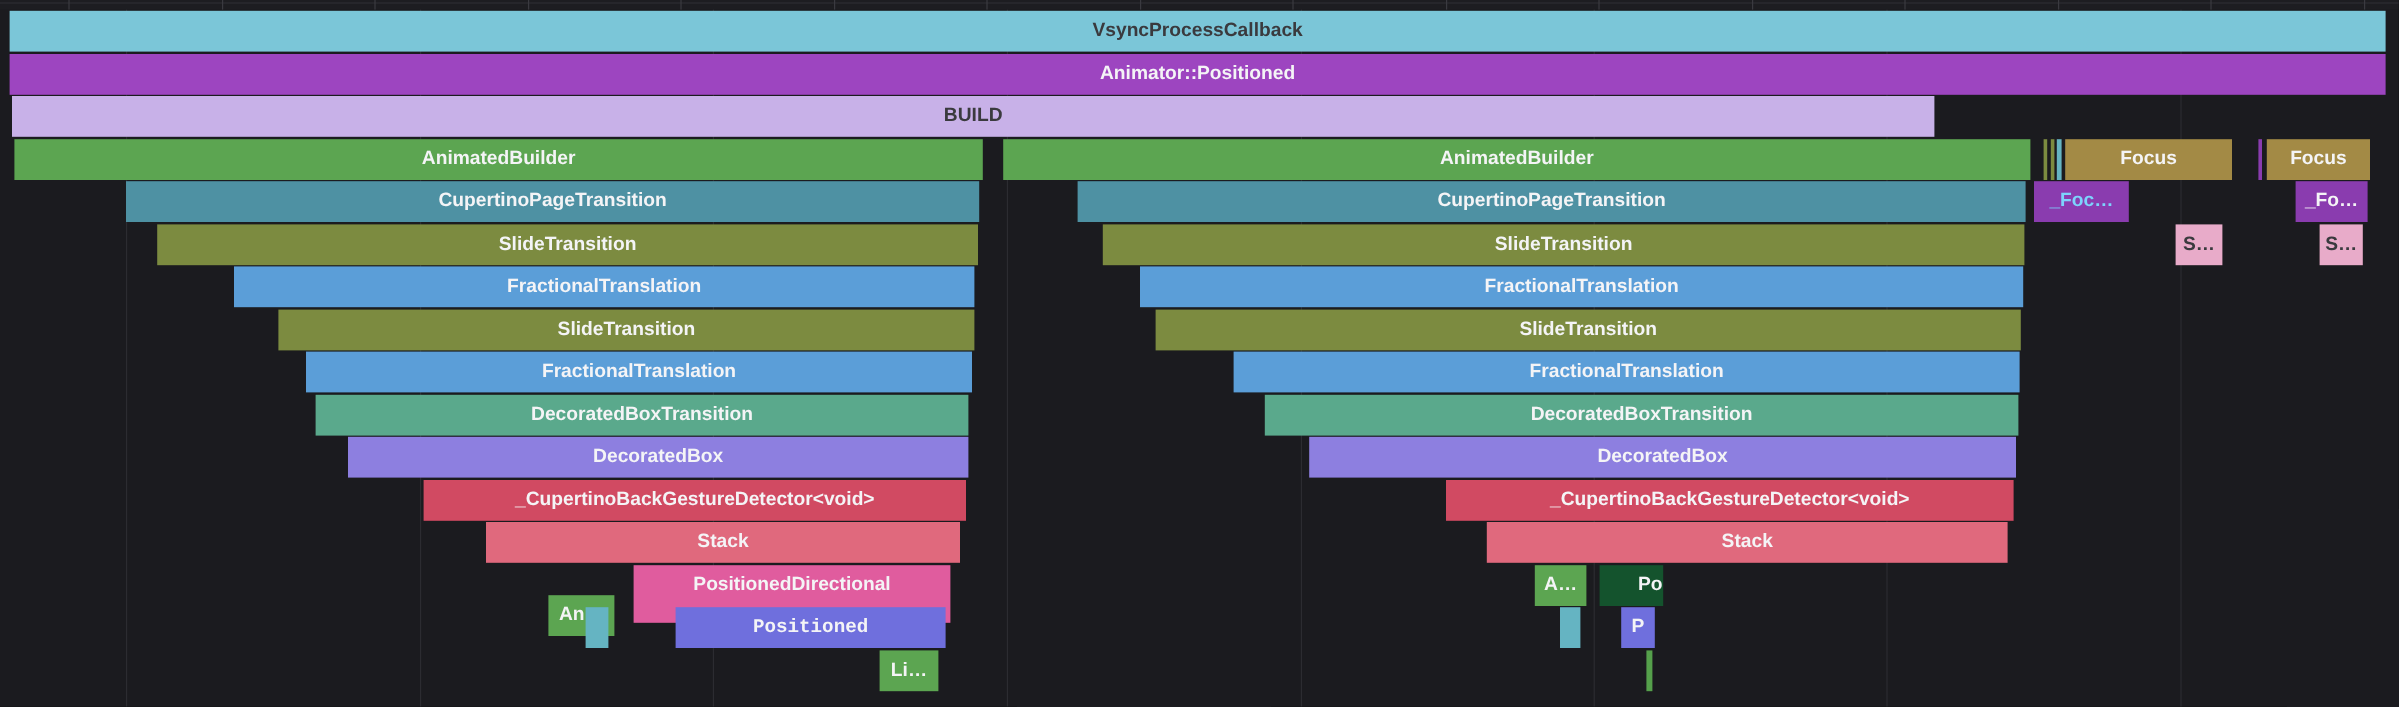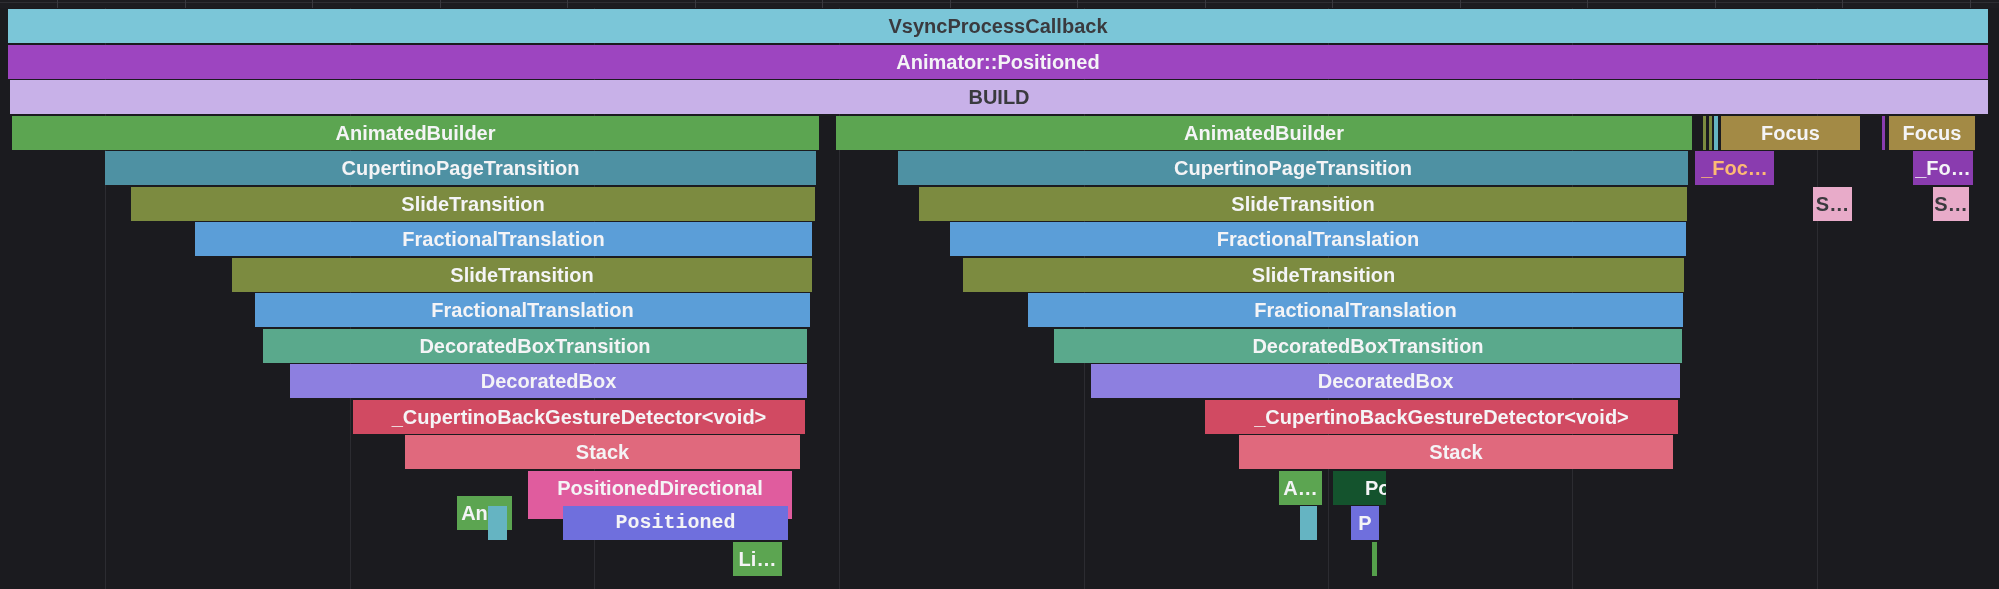--- a/index.html
+++ b/index.html
@@ -22,21 +22,21 @@
     position:absolute;top:0;width:1px;height:8px;
     background:#3a3a40;
   }
   .gridline{
     position:absolute;top:8px;bottom:0;width:1px;
     background:#2c2c31;
   }
   .bar{
     position:absolute;
     height:34px;line-height:34px;
-    font-size:20px;font-weight:700;letter-spacing:0px;
+    font-size:16px;font-weight:700;letter-spacing:0px;
     text-align:center;
     white-space:nowrap;overflow:hidden;
     box-sizing:border-box;
     cursor:default;
   }
 </style>
 </head>
 <body>
 
 <div id="stage">
@@ -65,32 +65,32 @@
       <div class="gridline" style="left: 594px;"></div>
       <div class="gridline" style="left: 839px;"></div>
       <div class="gridline" style="left: 1084px;"></div>
       <div class="gridline" style="left: 1328px;"></div>
       <div class="gridline" style="left: 1572px;"></div>
       <div class="gridline" style="left: 1817px;"></div>
     </div>
   <div id="bars">
       <div class="bar" style="left: 8px; top: 9px; width: 1980px; height: 34px; line-height: 34px; background: rgb(123, 198, 216); color: rgb(58, 58, 62);">VsyncProcessCallback</div>
       <div class="bar" style="left: 8px; top: 44.5px; width: 1980px; height: 34px; line-height: 34px; background: rgb(157, 69, 192); color: rgb(244, 244, 246);">Animator::Positioned</div>
-      <div class="bar" style="left: 10px; top: 80px; width: 1978px; height: 34px; line-height: 34px; background: rgb(200, 177, 232); color: rgb(58, 58, 62);">BUILD</div>
+      <div class="bar" style="left: 10px; top: 80px; width: 1602px; height: 34px; line-height: 34px; background: rgb(200, 177, 232); color: rgb(58, 58, 62);">BUILD</div>
       <div class="bar" style="left: 12px; top: 115.5px; width: 807px; height: 34px; line-height: 34px; background: rgb(92, 165, 81); color: rgb(244, 244, 246);">AnimatedBuilder</div>
       <div class="bar" style="left: 836px; top: 115.5px; width: 856px; height: 34px; line-height: 34px; background: rgb(92, 165, 81); color: rgb(244, 244, 246);">AnimatedBuilder</div>
       <div class="bar" style="left: 1703px; top: 115.5px; width: 3px; height: 34px; line-height: 34px; background: rgb(124, 139, 64); color: rgb(244, 244, 246);"></div>
       <div class="bar" style="left: 1709px; top: 115.5px; width: 3px; height: 34px; line-height: 34px; background: rgb(124, 139, 64); color: rgb(244, 244, 246);"></div>
       <div class="bar" style="left: 1714px; top: 115.5px; width: 4px; height: 34px; line-height: 34px; background: rgb(101, 180, 194); color: rgb(244, 244, 246);"></div>
       <div class="bar" style="left: 1721px; top: 115.5px; width: 139px; height: 34px; line-height: 34px; background: rgb(163, 138, 69); color: rgb(244, 244, 246);">Focus</div>
       <div class="bar" style="left: 1882px; top: 115.5px; width: 3px; height: 34px; line-height: 34px; background: rgb(138, 60, 175); color: rgb(244, 244, 246);"></div>
       <div class="bar" style="left: 1889px; top: 115.5px; width: 86px; height: 34px; line-height: 34px; background: rgb(163, 138, 69); color: rgb(244, 244, 246);">Focus</div>
       <div class="bar" style="left: 105px; top: 151px; width: 711px; height: 34px; line-height: 34px; background: rgb(78, 145, 163); color: rgb(244, 244, 246);">CupertinoPageTransition</div>
       <div class="bar" style="left: 898px; top: 151px; width: 790px; height: 34px; line-height: 34px; background: rgb(78, 145, 163); color: rgb(244, 244, 246);">CupertinoPageTransition</div>
-      <div class="bar" style="left: 1695px; top: 151px; width: 79px; height: 34px; line-height: 34px; background: rgb(138, 60, 175); color: #fdba74;">_Foc…</div>
+      <div class="bar" style="left: 1695px; top: 151px; width: 79px; height: 34px; line-height: 34px; background: rgb(138, 60, 175); color: #7dd3fc;">_Foc…</div>
       <div class="bar" style="left: 1913px; top: 151px; width: 60px; height: 34px; line-height: 34px; background: rgb(138, 60, 175); color: rgb(244, 244, 246);">_Fo…</div>
       <div class="bar" style="left: 131px; top: 186.5px; width: 684px; height: 34px; line-height: 34px; background: rgb(124, 139, 64); color: rgb(244, 244, 246);">SlideTransition</div>
       <div class="bar" style="left: 919px; top: 186.5px; width: 768px; height: 34px; line-height: 34px; background: rgb(124, 139, 64); color: rgb(244, 244, 246);">SlideTransition</div>
       <div class="bar" style="left: 1813px; top: 186.5px; width: 39px; height: 34px; line-height: 34px; background: rgb(232, 171, 201); color: rgb(58, 58, 62);">S…</div>
       <div class="bar" style="left: 1933px; top: 186.5px; width: 36px; height: 34px; line-height: 34px; background: rgb(232, 171, 201); color: rgb(58, 58, 62);">S…</div>
       <div class="bar" style="left: 195px; top: 222px; width: 617px; height: 34px; line-height: 34px; background: rgb(91, 158, 216); color: rgb(244, 244, 246);">FractionalTranslation</div>
       <div class="bar" style="left: 950px; top: 222px; width: 736px; height: 34px; line-height: 34px; background: rgb(91, 158, 216); color: rgb(244, 244, 246);">FractionalTranslation</div>
       <div class="bar" style="left: 232px; top: 257.5px; width: 580px; height: 34px; line-height: 34px; background: rgb(124, 139, 64); color: rgb(244, 244, 246);">SlideTransition</div>
       <div class="bar" style="left: 963px; top: 257.5px; width: 721px; height: 34px; line-height: 34px; background: rgb(124, 139, 64); color: rgb(244, 244, 246);">SlideTransition</div>
       <div class="bar" style="left: 255px; top: 293px; width: 555px; height: 34px; line-height: 34px; background: rgb(91, 158, 216); color: rgb(244, 244, 246);">FractionalTranslation</div>

